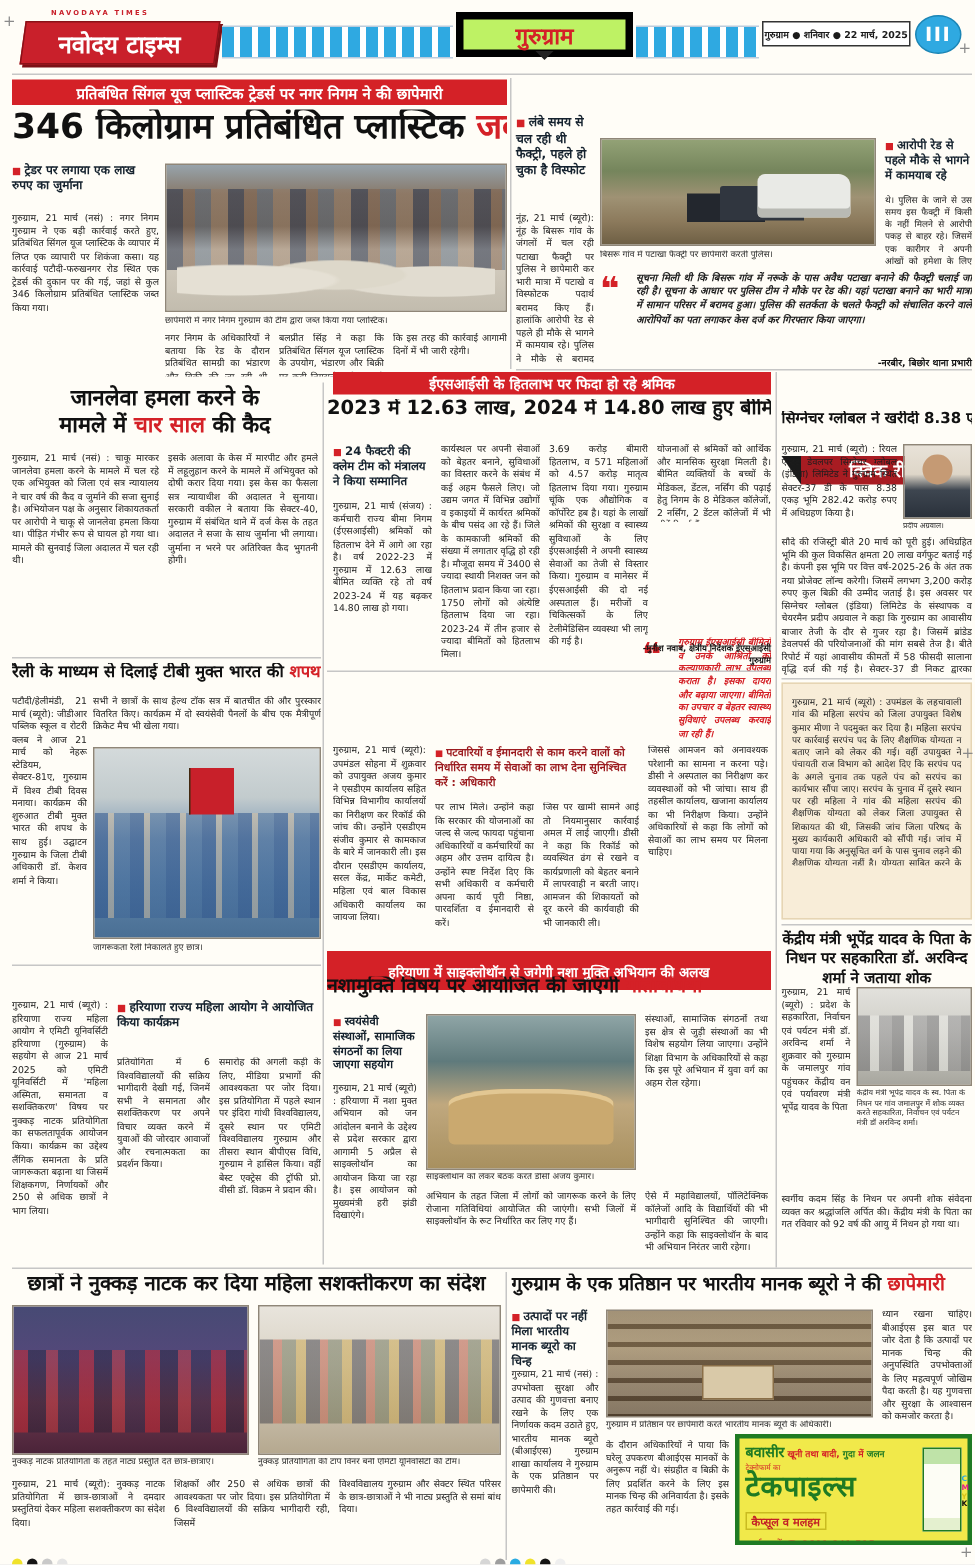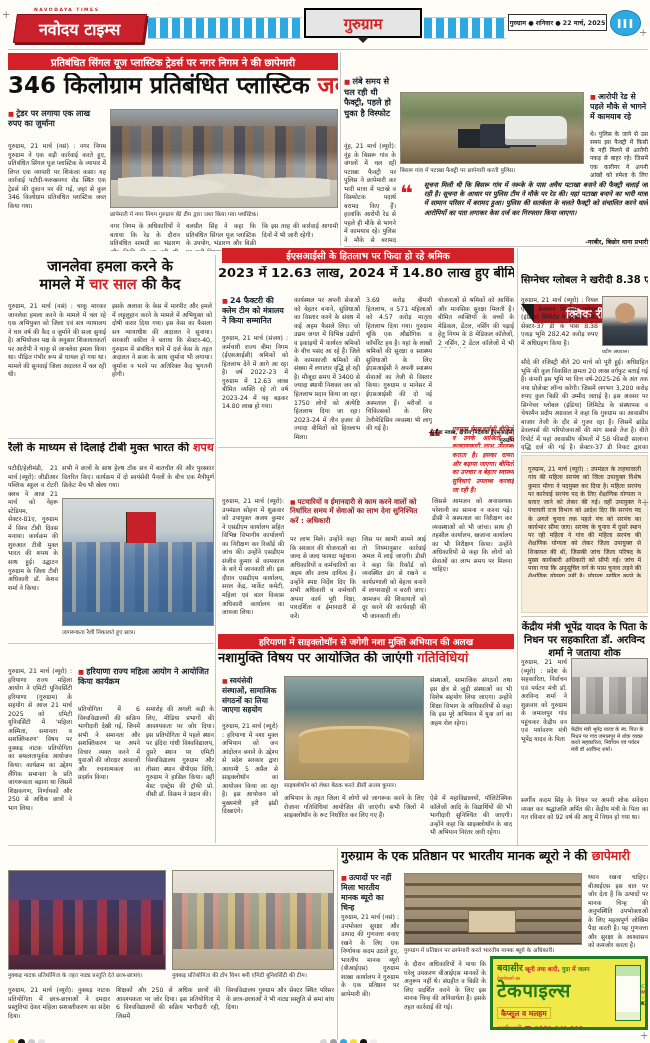--- a/index.html
+++ b/index.html
@@ -8,21 +8,21 @@
         font-family:"DejaVu Sans","Liberation Sans",sans-serif;overflow:hidden;color:#1a1a1a}
   .a{position:absolute}
   .red{color:#d42127}
   .nowrap{white-space:nowrap;overflow:hidden}
   
   .brand-small{font-size:4.5px;font-weight:bold;color:#c9202b;letter-spacing:1.5px}
   .brand-box{background:#c9202b;transform:skewX(-8deg);box-shadow:2px 2px 0 #7d1016;
              display:flex;align-items:center;justify-content:center;border:1px solid #8a1118}
   .brand-box span{transform:skewX(8deg);color:#fff;font-weight:bold;font-size:16px;white-space:nowrap}
   .stripes{background:repeating-linear-gradient(90deg,#2fa9e1 0 8px,#ffffff 8px 12px);border-top:1px solid #bcd;border-bottom:1px solid #bcd}
-  .ed-box{background:#e5e5e5;border:2px solid #000000;display:flex;align-items:center;justify-content:center}
+  .ed-box{background:#bef264;border:5px solid #000000;display:flex;align-items:center;justify-content:center}
   .ed-box span{color:#d42127;font-weight:bold;font-size:15px}
   .ed-box::after{content:"";position:absolute;left:50%;bottom:-7px;margin-left:-6px;
                  border-left:6px solid transparent;border-right:6px solid transparent;border-top:6px solid #222}
   .date-box{background:#fff;border:1px solid #333;display:flex;align-items:center;justify-content:center;
             font-size:6.3px;font-weight:bold;white-space:nowrap}
   .badge{background:#2fa9e1;border-radius:50%;display:flex;align-items:center;justify-content:center;
          color:#fff;font-weight:bold;font-size:13px;letter-spacing:1px;border:1px solid #1b85b5}
   .plus{color:#8a8a8a;font-size:10px;line-height:10px}
   
   .hline{background:#c6c6c6;height:1px}
@@ -187,41 +187,42 @@
   <div class="a bt" style="left:62px;top:464px;width:152px;height:31px">सभी ने छात्रों के साथ हेल्थ टॉक सत्र में बातचीत की और पुरस्कार वितरित किए। कार्यक्रम में दो स्वयंसेवी पैनलों के बीच एक मैत्रीपूर्ण क्रिकेट मैच भी खेला गया।</div>
   <div class="a ph ph-rally" style="left:62px;top:498px;width:152px;height:128px"></div>
   <div class="a cap" style="left:62px;top:629px;width:152px;height:9px">जागरूकता रैली निकालते हुए छात्र।</div>
   <div class="a hline" style="left:8px;top:643px;width:206px"></div>
 
   <div class="a bt" style="left:8px;top:667px;width:64px;height:173px">गुरुग्राम, 21 मार्च (ब्यूरो) : हरियाणा राज्य महिला आयोग ने एमिटी यूनिवर्सिटी हरियाणा (गुरुग्राम) के सहयोग से आज 21 मार्च 2025 को एमिटी यूनिवर्सिटी में 'महिला अस्मिता, समानता व सशक्तिकरण' विषय पर नुक्कड़ नाटक प्रतियोगिता का सफलतापूर्वक आयोजन किया। कार्यक्रम का उद्देश्य लैंगिक समानता के प्रति जागरूकता बढ़ाना था जिसमें शिक्षकगण, निर्णायकों और 250 से अधिक छात्रों ने भाग लिया।</div>
   <div class="a bh" style="left:78px;top:667px;width:132px;font-size:8px">हरियाणा राज्य महिला आयोग ने आयोजित किया कार्यक्रम</div>
   <div class="a bt" style="left:78px;top:705px;width:62px;height:135px">प्रतियोगिता में 6 विश्वविद्यालयों की सक्रिय भागीदारी देखी गई, जिनमें सभी ने समानता और सशक्तिकरण पर अपने विचार व्यक्त करने में युवाओं की जोरदार आवाजों और रचनात्मकता का प्रदर्शन किया।</div>
   <div class="a bt" style="left:146px;top:705px;width:68px;height:135px">समारोह की अगली कड़ी के लिए, मीडिया प्रभागों की आवश्यकता पर जोर दिया। इस प्रतियोगिता में पहले स्थान पर इंदिरा गांधी विश्वविद्यालय, दूसरे स्थान पर एमिटी विश्वविद्यालय गुरुग्राम और तीसरा स्थान बीपीएस विधि, गुरुग्राम ने हासिल किया। वहीं बेस्ट एक्ट्रेस की ट्रॉफी प्रो. वीसी डॉ. विक्रम ने प्रदान की।</div>
 
-  <div class="a kicker" style="left:218px;top:634px;width:296px;height:15px;font-size:9px">हरियाणा में साइक्लोथॉन से जगेगी नशा मुक्ति अभियान की अलख</div>
+  <div class="a kicker" style="left:218px;top:634px;width:296px;height:26px;font-size:9px">हरियाणा में साइक्लोथॉन से जगेगी नशा मुक्ति अभियान की अलख</div>
   <div class="a hl nowrap" style="left:218px;top:651px;width:296px;height:20px;font-size:13px">
     <span>नशामुक्ति विषय पर आयोजित की जाएंगी </span><span class="red">गतिविधियां</span>
   </div>
   <div class="a bh" style="left:222px;top:676px;width:56px;font-size:7.5px">स्वयंसेवी संस्थाओं, सामाजिक संगठनों का लिया जाएगा सहयोग</div>
   <div class="a bt" style="left:222px;top:722px;width:56px;height:120px">गुरुग्राम, 21 मार्च (ब्यूरो) : हरियाणा में नशा मुक्त अभियान को जन आंदोलन बनाने के उद्देश्य से प्रदेश सरकार द्वारा आगामी 5 अप्रैल से साइक्लोथॉन का आयोजन किया जा रहा है। इस आयोजन को मुख्यमंत्री हरी झंडी दिखाएंगे।</div>
   <div class="a ph ph-meeting" style="left:284px;top:676px;width:140px;height:104px"></div>
   <div class="a cap" style="left:284px;top:782px;width:140px;height:9px">साइक्लोथॉन को लेकर बैठक करते डीसी अजय कुमार।</div>
   <div class="a bt" style="left:430px;top:676px;width:82px;height:114px">संस्थाओं, सामाजिक संगठनों तथा इस क्षेत्र से जुड़ी संस्थाओं का भी विशेष सहयोग लिया जाएगा। उन्होंने शिक्षा विभाग के अधिकारियों से कहा कि इस पूरे अभियान में युवा वर्ग का अहम रोल रहेगा।</div>
   <div class="a bt" style="left:284px;top:794px;width:140px;height:48px">अभियान के तहत जिला में लोगों को जागरूक करने के लिए रोजाना गतिविधियां आयोजित की जाएंगी। सभी जिलों में साइक्लोथॉन के रूट निर्धारित कर लिए गए हैं।</div>
   <div class="a bt" style="left:430px;top:794px;width:82px;height:48px">ऐसे में महाविद्यालयों, पॉलिटेक्निक कॉलेजों आदि के विद्यार्थियों की भी भागीदारी सुनिश्चित की जाएगी। उन्होंने कहा कि साइक्लोथॉन के बाद भी अभियान निरंतर जारी रहेगा।</div>
 
   <div class="a hl" style="left:521px;top:620px;width:127px;font-size:10px;text-align:center;line-height:1.3">केंद्रीय मंत्री भूपेंद्र यादव के पिता के निधन पर सहकारिता डॉ. अरविन्द शर्मा ने जताया शोक</div>
   <div class="a bt" style="left:521px;top:658px;width:46px;height:134px">गुरुग्राम, 21 मार्च (ब्यूरो) : प्रदेश के सहकारिता, निर्वाचन एवं पर्यटन मंत्री डॉ. अरविन्द शर्मा ने शुक्रवार को गुरुग्राम के जमालपुर गांव पहुंचकर केंद्रीय वन एवं पर्यावरण मंत्री भूपेंद्र यादव के पिता</div>
   <div class="a ph ph-condolence" style="left:571px;top:658px;width:77px;height:66px"></div>
   <div class="a cap" style="left:571px;top:726px;width:77px;height:44px;font-size:5.2px">केंद्रीय मंत्री भूपेंद्र यादव के स्व. पिता के निधन पर गांव जमालपुर में शोक व्यक्त करते सहकारिता, निर्वाचन एवं पर्यटन मंत्री डॉ अरविन्द शर्मा।</div>
   <div class="a bt" style="left:521px;top:796px;width:127px;height:47px">स्वर्गीय कदम सिंह के निधन पर अपनी शोक संवेदना व्यक्त कर श्रद्धांजलि अर्पित की। केंद्रीय मंत्री के पिता का गत रविवार को 92 वर्ष की आयु में निधन हो गया था।</div>
 
   <div class="a hline" style="left:8px;top:845px;width:640px"></div>
   <div class="a plus" style="left:641px;top:498px">+</div>
 
+  <div class="a hl nowrap" style="left:8px;top:849px;width:326px;height:18px;font-size:13.5px;text-align:center">छात्रों ने नुक्कड़ नाटक कर दिया महिला सशक्तीकरण का संदेश</div>
   <div class="a ph ph-stage" style="left:8px;top:870px;width:158px;height:100px"></div>
   <div class="a ph ph-group" style="left:172px;top:870px;width:162px;height:100px"></div>
   <div class="a cap" style="left:8px;top:972px;width:158px;height:9px">नुक्कड़ नाटक प्रतियोगिता के तहत नाट्य प्रस्तुति देते छात्र-छात्राएं।</div>
   <div class="a cap" style="left:172px;top:972px;width:162px;height:9px">नुक्कड़ प्रतियोगिता की टॉप विनर बनी एमिटी यूनिवर्सिटी की टीम।</div>
   <div class="a bt" style="left:8px;top:986px;width:102px;height:54px">गुरुग्राम, 21 मार्च (ब्यूरो): नुक्कड़ नाटक प्रतियोगिता में छात्र-छात्राओं ने दमदार प्रस्तुतियां देकर महिला सशक्तीकरण का संदेश दिया।</div>
   <div class="a bt" style="left:116px;top:986px;width:104px;height:54px">शिक्षकों और 250 से अधिक छात्रों की आवश्यकता पर जोर दिया। इस प्रतियोगिता में 6 विश्वविद्यालयों की सक्रिय भागीदारी रही, जिसमें</div>
   <div class="a bt" style="left:226px;top:986px;width:108px;height:54px">विश्वविद्यालय गुरुग्राम और सेक्टर स्थित परिसर के छात्र-छात्राओं ने भी नाट्य प्रस्तुति से समां बांध दिया।</div>
 
   <div class="a vline" style="left:337px;top:848px;height:192px"></div>
 

